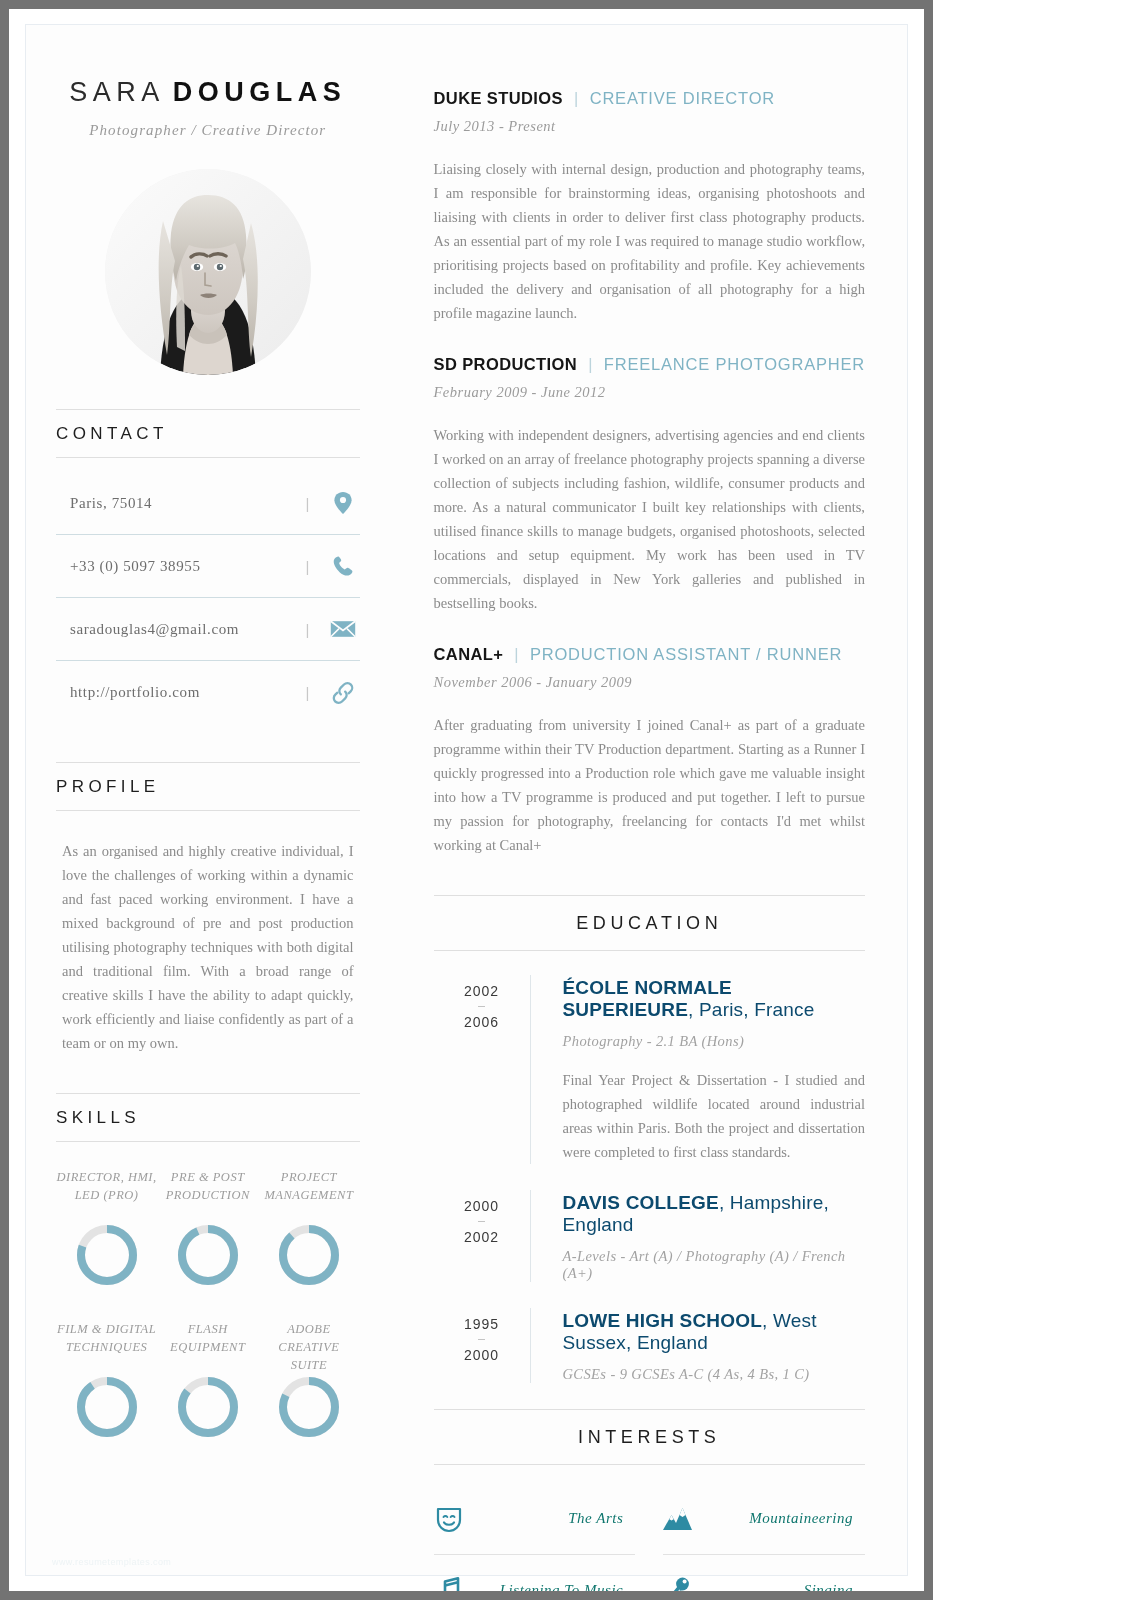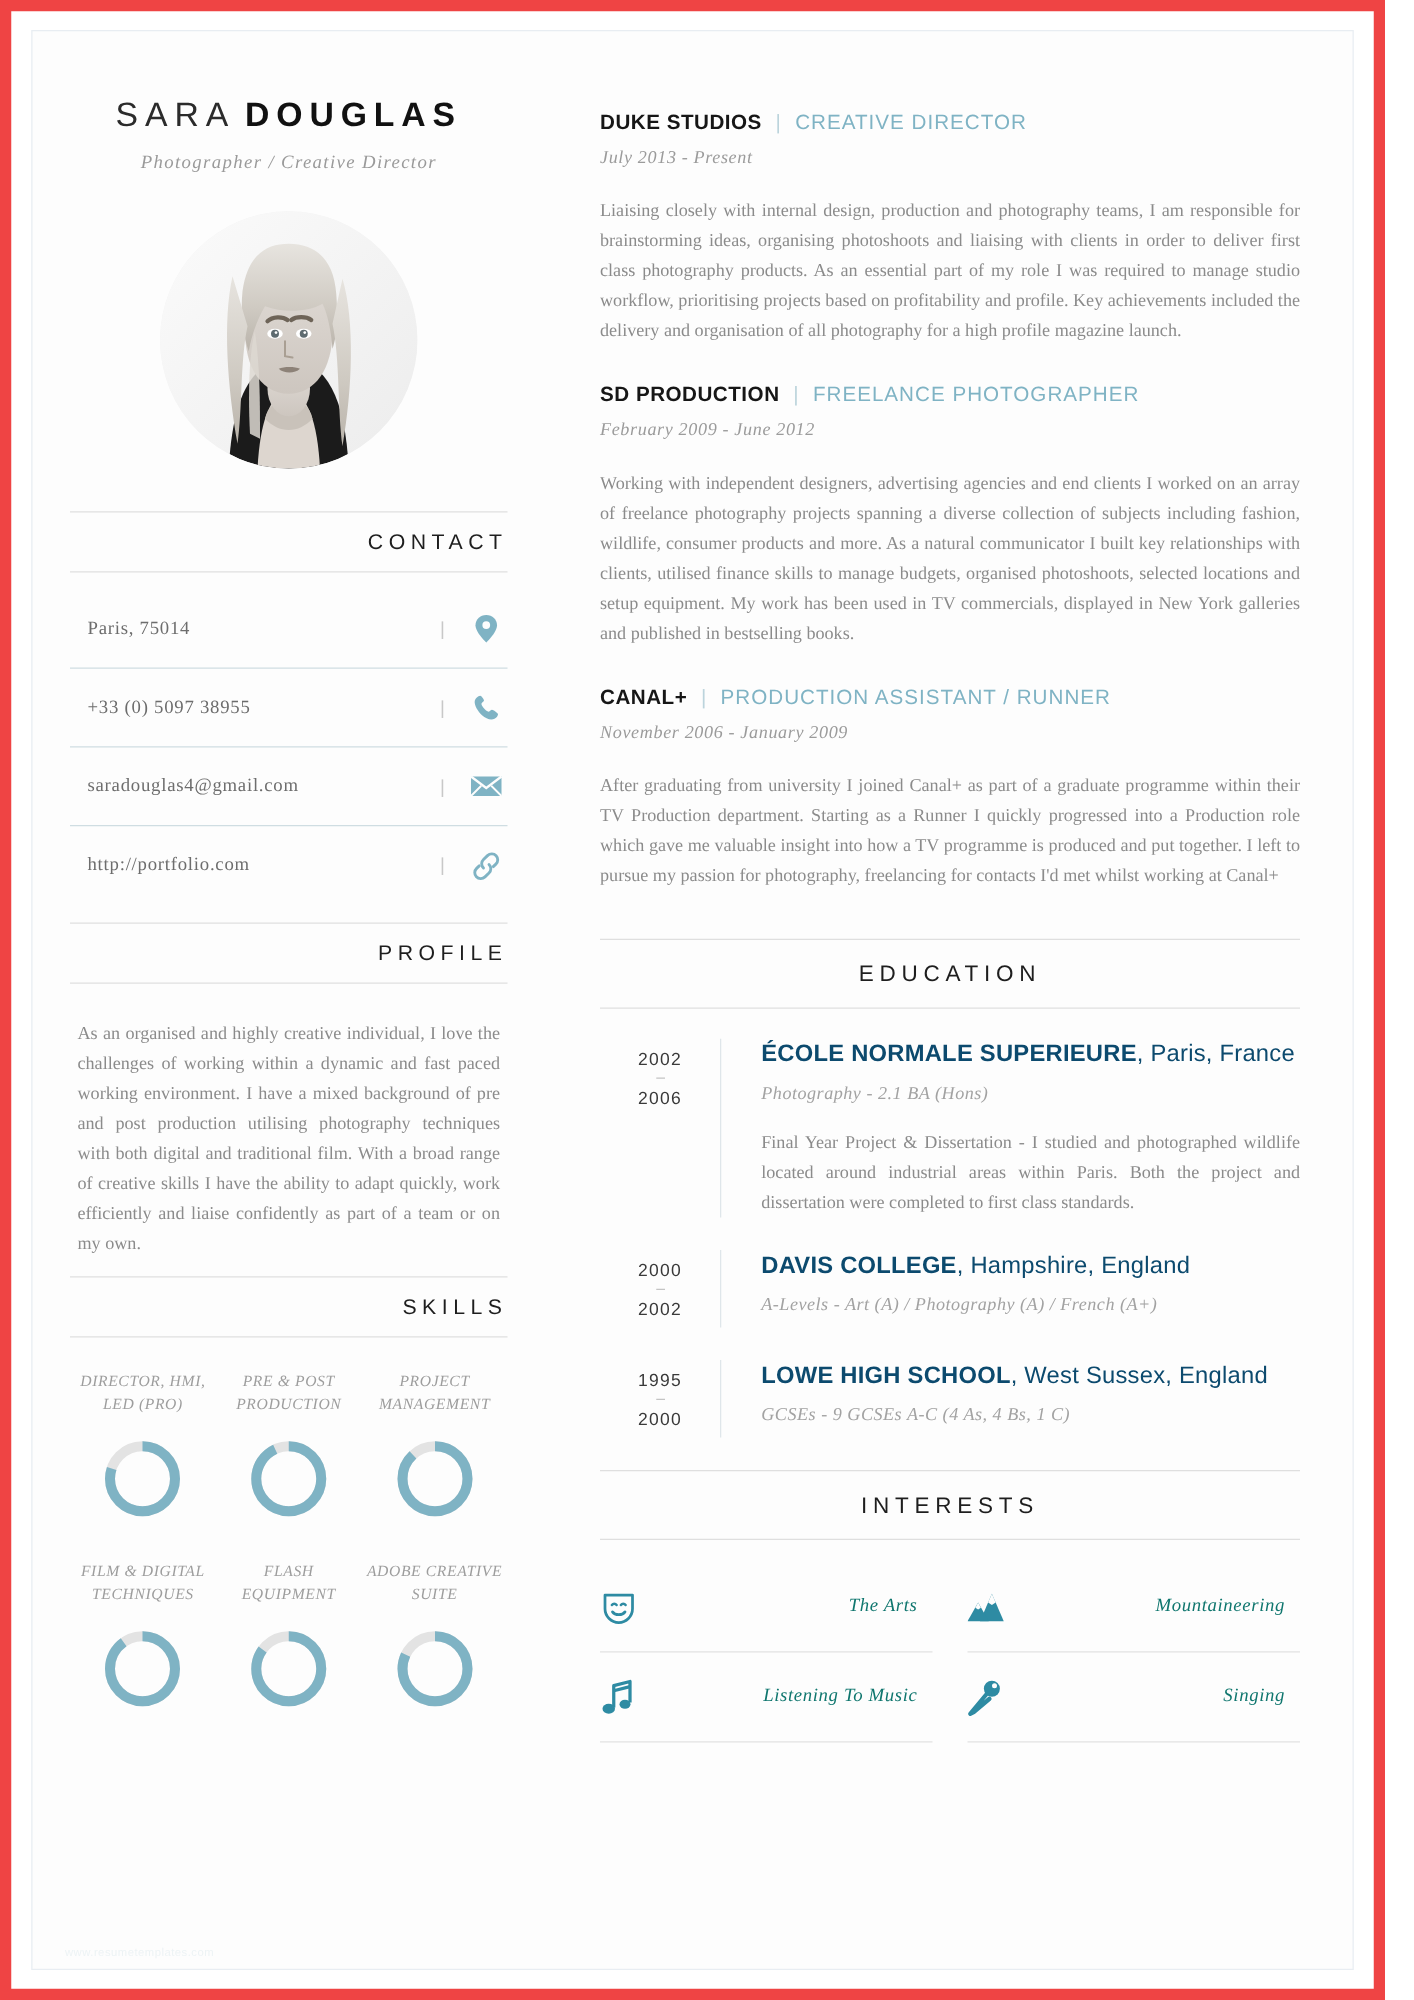--- a/index.html
+++ b/index.html
@@ -6,24 +6,24 @@
 
   html, body {
     width: 1131px;
     height: 1600px;
     background: #ffffff;
     font-family: "Liberation Sans", sans-serif;
   }
 
   .page-frame {
     position: relative;
-    width: 1108px;
+    width: 933px;
     height: 1600px;
     background: #ffffff;
-    border: 9px solid #ef4444;
+    border: 9px solid #737373;
     overflow: hidden;
   }
 
   .page-sheet {
     position: absolute;
     left: 16px;
     top: 15px;
     right: 16px;
     bottom: 15px;
     background: #fdfdfd;
@@ -73,27 +73,27 @@
     background: #f4f4f4;
     position: relative;
   }
   .photo-svg { display: block; width: 206px; height: 206px; }
 
   .section-head {
     margin-top: 34px;
     border-top: 1px solid #dfdfdf;
     border-bottom: 1px solid #dfdfdf;
     padding: 14px 0 13px 0;
-    text-align: right;
+    text-align: left;
     font-size: 17px;
     letter-spacing: 4.4px;
     color: #1e1e1e;
     font-weight: 400;
   }
-  .section-head.tight { margin-top: 14px; }
+  .section-head.tight { margin-top: 38px; }
 
   
   .contact-list { margin-top: 14px; }
   .contact-row {
     display: flex;
     align-items: center;
     height: 63px;
     border-bottom: 1px solid #cfdde2;
     padding-left: 14px;
   }

